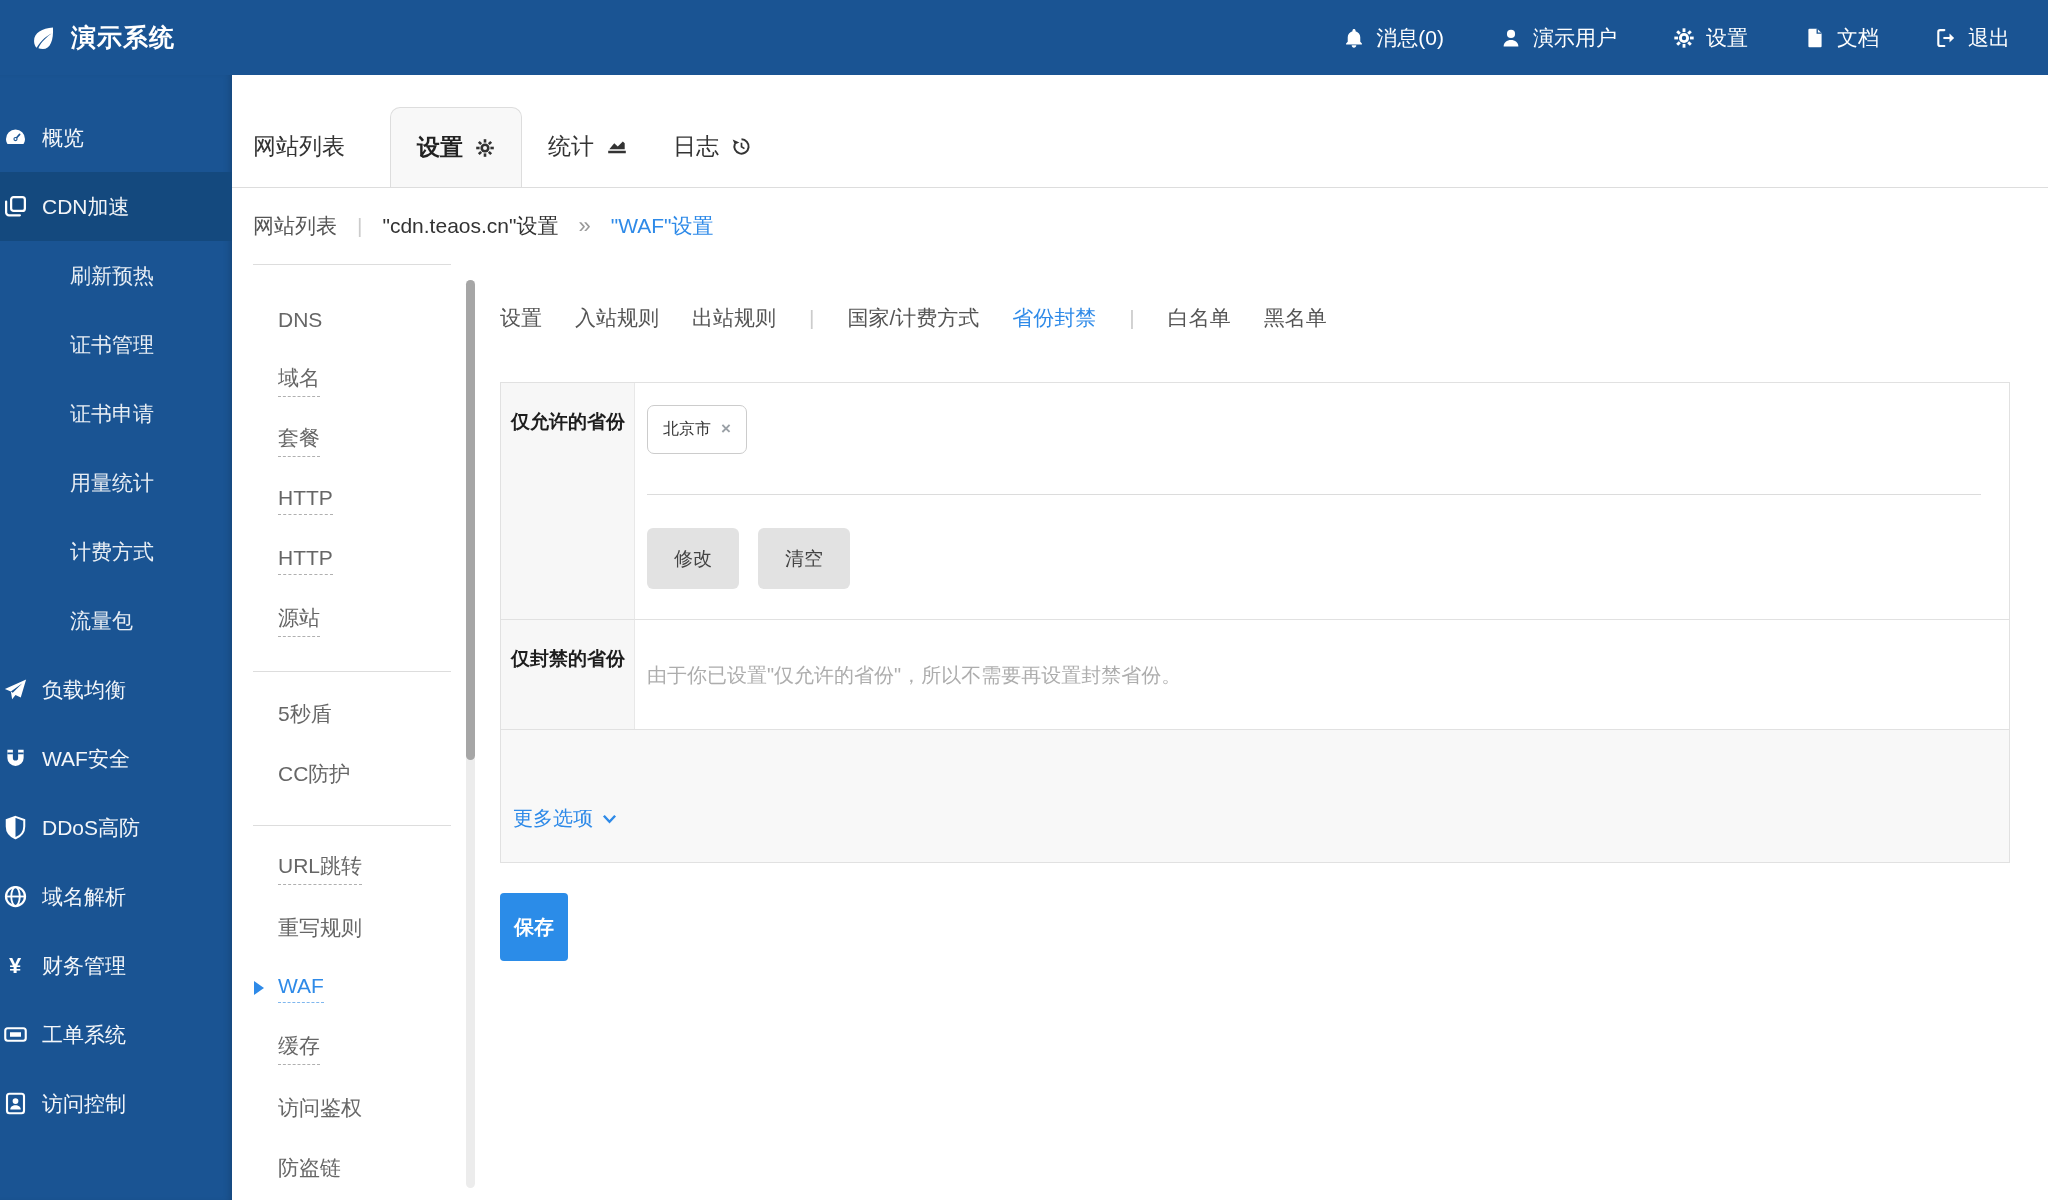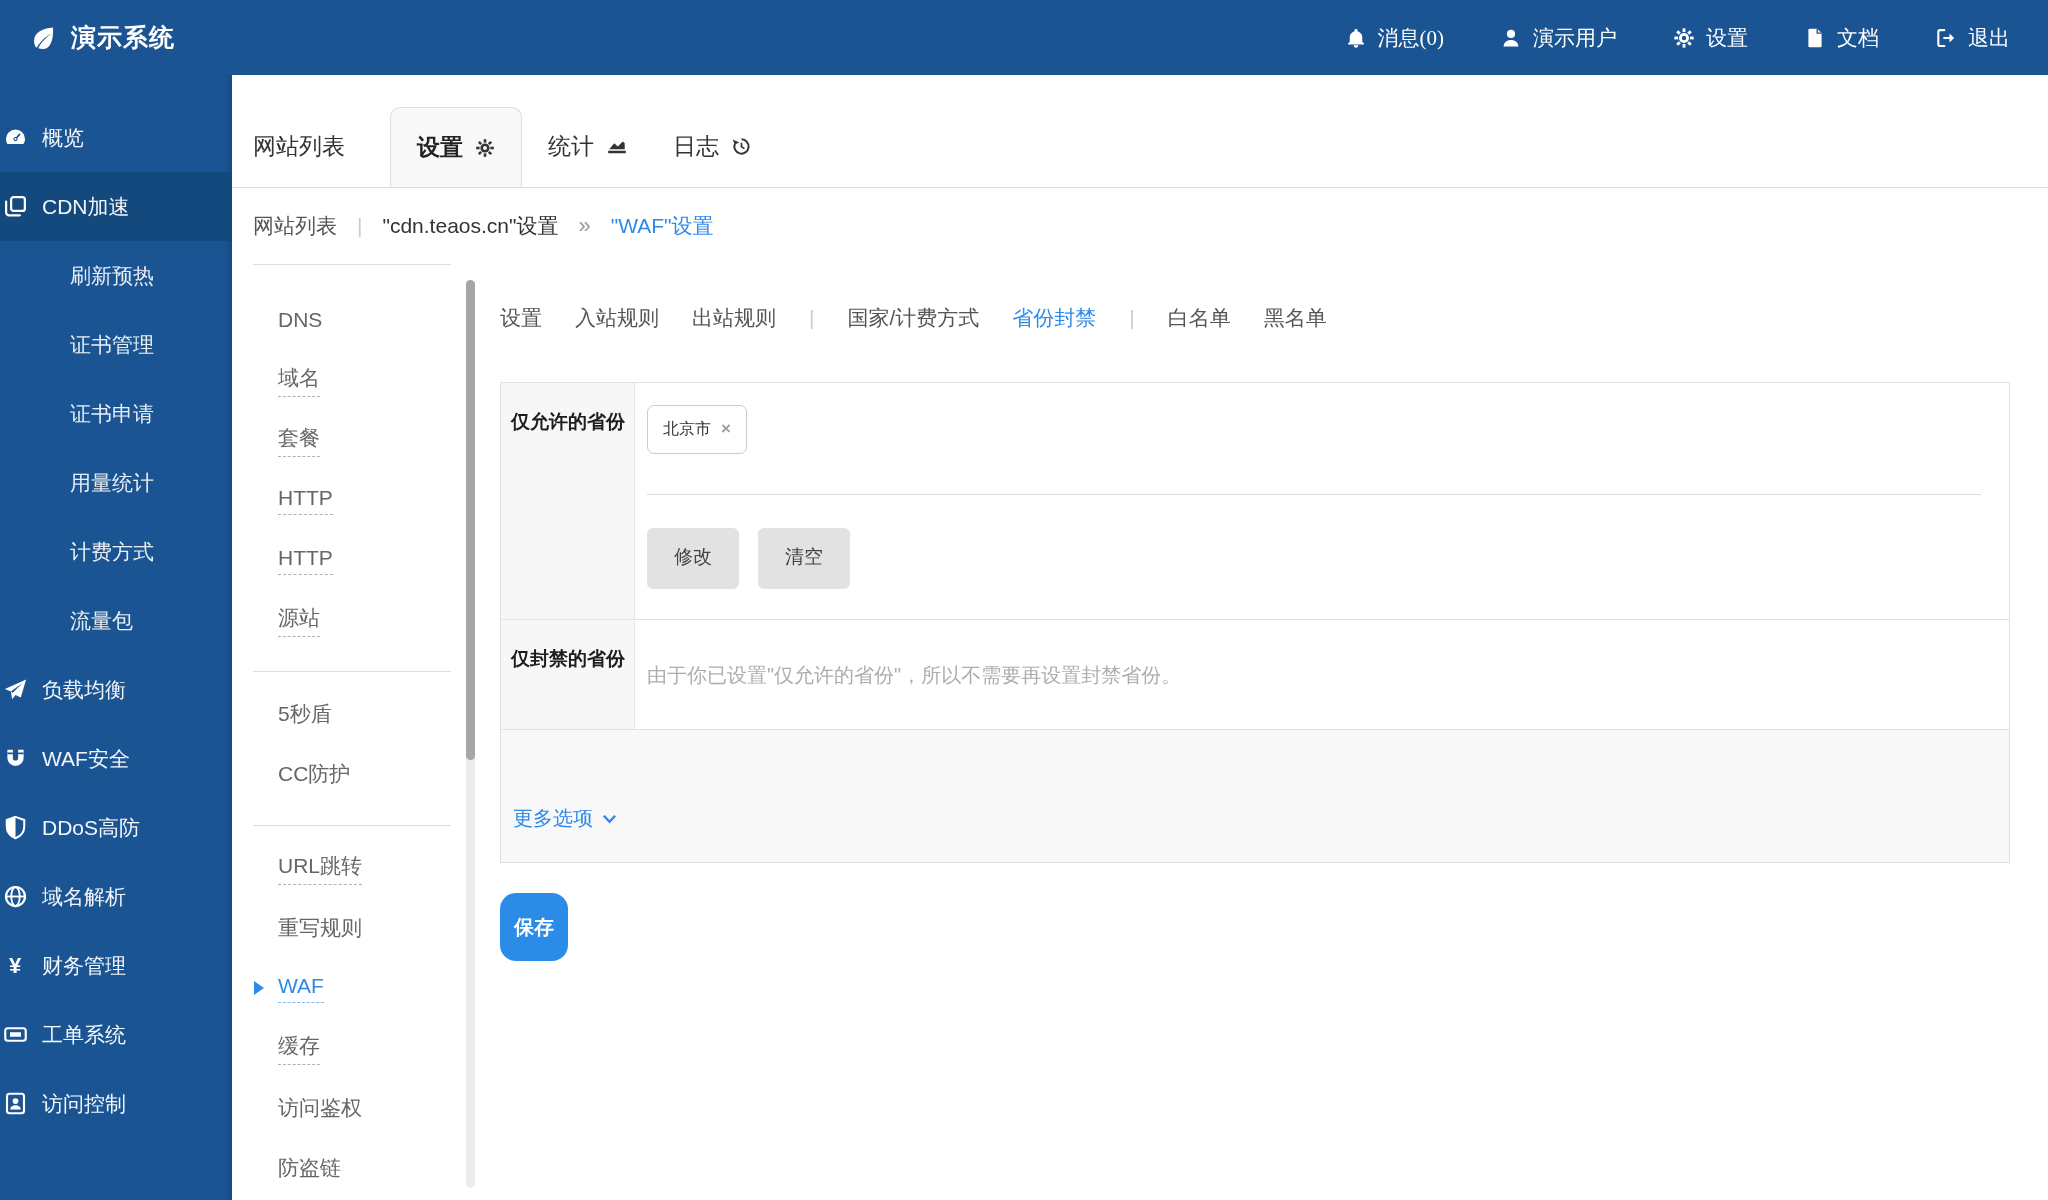--- a/index.html
+++ b/index.html
@@ -10,21 +10,21 @@
   }
   
   .topbar {
     position: absolute; top: 0; left: 0; width: 2048px; height: 75px;
     background: #1a5493; display: flex; align-items: center;
     padding: 0 38px 0 30px; color: #fff;
   }
   .logo { display: flex; align-items: center; }
   .logo-text { font-size: 25px; font-weight: 600; margin-left: 14px; letter-spacing: 1px; }
   .topbar-menu { margin-left: auto; display: flex; align-items: center; }
-  .topbar-item { display: flex; align-items: center; margin-left: 56px; font-size: 21px; cursor: pointer; font-family: Liberation Serif, serif; }
+  .topbar-item { display: flex; align-items: center; margin-left: 56px; font-size: 21px; cursor: pointer; }
   .topbar-item .ticon { margin-right: 11px; display: flex; }
   
   .sidebar {
     position: absolute; top: 75px; left: 0; width: 232px; bottom: 0;
     background: #1a5493; padding-top: 28px;
     box-shadow: inset -6px 0 8px -6px rgba(0,0,0,.25);
   }
   .side-item {
     height: 69px; display: flex; align-items: center;
     color: rgba(255,255,255,.95); font-size: 21px; cursor: pointer;
@@ -108,32 +108,32 @@
     display: inline-flex; align-items: flex-start; border: 1px solid #ccc;
     border-radius: 7px; padding: 13px 15px; font-size: 16px; color: #333;
     background: #fff;
   }
   .province-tag .tag-x { color: #9aa0a6; font-weight: bold; margin-left: 10px; font-size: 17px; cursor: pointer; }
   .value-divider { border-top: 1px solid #dcdcdc; margin-top: 40px; }
   .btn-row { margin-top: 33px; display: flex; }
   .gray-btn {
     background: #e2e2e2; border: none; border-radius: 6px; color: #444;
     font-size: 19px; padding: 21px 27px; margin-right: 19px; cursor: pointer;
-    font-family: Liberation Mono, monospace; line-height: 1;
+    font-family: Liberation Serif, serif; line-height: 1;
   }
   .placeholder-text { color: #adadad; font-size: 20px; }
   .table-footer {
     grid-column: 1 / 3; border-top: 1px solid #e1e1e1; background: #f8f8f8;
     padding: 27px 12px 30px;
   }
   .more-link { display: inline-flex; align-items: center; color: #2e8ae8; font-size: 20px; cursor: pointer; margin-top: 48px; }
   .more-link .chev { margin-left: 9px; display: flex; }
   .save-btn {
     margin-top: 30px; display: inline-block; background: #2b8ce8; color: #fff;
-    border: none; border-radius: 16px; font-size: 20px; font-weight: bold;
+    border: none; border-radius: 4px; font-size: 20px; font-weight: bold;
     padding: 24px 14px; cursor: pointer; font-family: inherit; line-height: 1;
   }
 </style>
 </head>
 <body>
 
 <div class="topbar">
   <div class="logo">
     <span style="display:flex">
       <svg width="27" height="27" viewBox="0 0 20 20">

